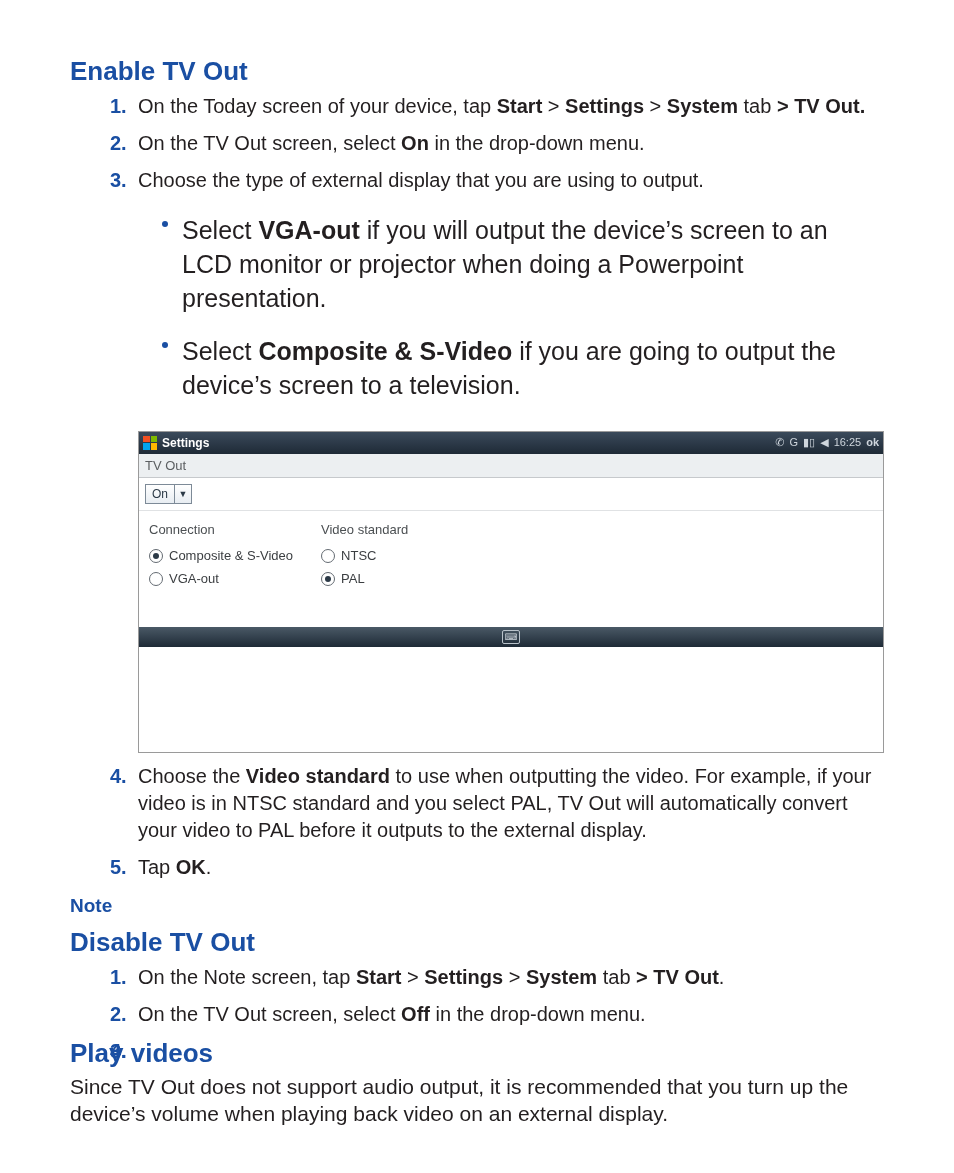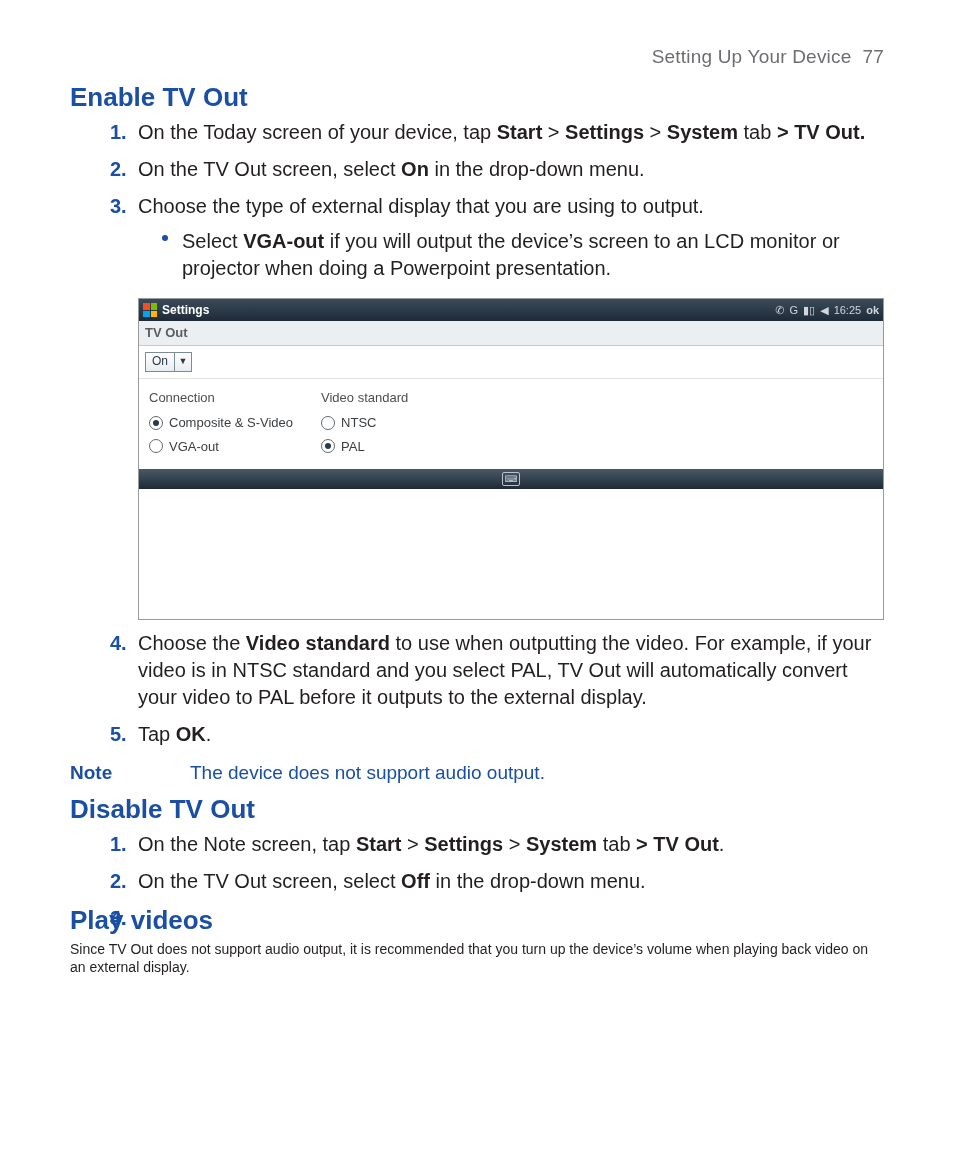--- a/index.html
+++ b/index.html
@@ -21,21 +21,21 @@
     margin-bottom: 14px;
     letter-spacing: 0.2px;
   }
   h2.section {
     color: #1a4fa3;
     font-size: 26px;
     font-weight: 700;
     margin: 10px 0 2px 0;
   }
   p.body {
-    font-size: 14px;
+    font-size: 21px;
     color: #231f20;
     margin: 4px 0 0 0;
     line-height: 1.3;
   }
   ol.num {
     list-style: none;
     margin: 4px 0 0 0;
     padding: 0 0 0 40px;
   }
   ol.num > li {
@@ -53,24 +53,24 @@
     font-weight: 700;
     font-size: 20px;
   }
   ul.bullets {
     list-style: none;
     margin: 8px 0 0 0;
     padding: 0 0 0 24px;
   }
   ul.bullets > li {
     position: relative;
-    font-size: 20px;
+    font-size: 25px;
     line-height: 1.35;
     padding-left: 20px;
-    margin: 8px 0;
+    margin: 20px 0;
   }
   ul.bullets > li > .dot {
     position: absolute;
     left: 0;
     top: 7px;
     width: 6px;
     height: 6px;
     background: #1a4fa3;
     border-radius: 50%;
   }
@@ -124,21 +124,20 @@
   .shot .titlebar .winlogo span:nth-child(3){background:#00a4ef;}
   .shot .titlebar .winlogo span:nth-child(4){background:#ffb900;}
   .shot .titlebar .spacer{flex:1;}
   .shot .titlebar .status-ico{color:#cfd6dd;font-size:11px;}
   .shot .subhead {
     background: #eceff1;
     border-bottom: 1px solid #c6c9cc;
     padding: 3px 6px;
     color: #5b5e61;
     font-size: 13px;
-    font-weight: bold;
   }
   .shot .toolbar {
     padding: 6px;
     border-bottom: 1px solid #e0e2e4;
     display:flex;
   }
   .shot .dropdown {
     display: inline-flex;
     align-items: center;
     border: 1px solid #7d8a97;
@@ -147,21 +146,21 @@
     font-size: 12px;
   }
   .shot .dropdown .val{padding:0 6px;color:#2c3a47;}
   .shot .dropdown .arrow{
     border-left:1px solid #7d8a97;
     width:16px;height:100%;
     display:flex;align-items:center;justify-content:center;
     color:#2c3a47;font-size:9px;
   }
   .shot .body-area {
-    padding: 10px 10px 8px 10px;
+    padding: 10px 10px 33px 10px;
     display: flex;
     gap: 28px;
   }
   .shot .col .grp-label{
     color:#4b4f52;font-size:13px;margin-bottom:8px;
   }
   .shot .radio-row{
     display:flex;align-items:center;gap:6px;margin:6px 0;font-size:13px;color:#3b3e41;
   }
   .shot .radio{
@@ -177,43 +176,44 @@
   .shot .bottombar .kbd{
     width:16px;height:12px;border:1px solid #b9c2ca;border-radius:2px;
     display:flex;align-items:center;justify-content:center;color:#cfd6dd;font-size:9px;
   }
 </style>
 </head>
 <body>
 
 <div class="page">
 
-  <div class="running-head">
-    <span>Setting Up Your Device</span>&nbsp;&nbsp;<span>77</span>
-  </div>
 
   <h2 class="section">Enable TV Out</h2>
   <ol class="num">
     <li>
       <span class="marker">1.</span>
       <span>On the Today screen of your device, tap </span><span class="bold">Start</span><span> &gt; </span><span class="bold">Settings</span><span> &gt; </span><span class="bold">System</span><span> tab </span><span class="bold">&gt; TV Out.</span>
     </li>
     <li>
       <span class="marker">2.</span>
       <span>On the TV Out screen, select </span><span class="bold">On</span><span> in the drop-down menu.</span>
     </li>
     <li>
       <span class="marker">3.</span>
       <div class="step3-wrap">
         <div class="step3-text">
           <span>Choose the type of external display that you are using to output.</span>
           <ul class="bullets">
             <li>
               <span class="dot"></span>
               <span>Select </span><span class="bold">VGA-out</span><span> if you will output the device’s screen to an LCD monitor or projector when doing a Powerpoint presentation.</span>
+            </li>
+            <li>
+              <span class="dot"></span>
+              <span>Select </span><span class="bold">Composite &amp; S-Video</span><span> if you are going to output the device’s screen to a television.</span>
             </li>
           </ul>
         </div>
 
         <div class="shot">
           <div class="titlebar">
             <span class="winlogo">
                 <span></span>
                 <span></span>
                 <span></span>
@@ -274,21 +274,20 @@
       <span>Choose the </span><span class="bold">Video standard</span><span> to use when outputting the video. For example, if your video is in NTSC standard and you select PAL, TV Out will automatically convert your video to PAL before it outputs to the external display.</span>
     </li>
     <li>
       <span class="marker">5.</span>
       <span>Tap </span><span class="bold">OK</span><span>.</span>
     </li>
   </ol>
 
   <div class="note-row">
     <span class="label">Note</span>
-    <span>The device does not support audio output.</span>
   </div>
 
   <h2 class="section" style="margin-top:10px">Disable TV Out</h2>
   <ol class="num">
     <li>
       <span class="marker">1.</span>
       <span>On the Note screen, tap </span><span class="bold">Start</span><span> &gt; </span><span class="bold">Settings</span><span> &gt; </span><span class="bold">System</span><span> tab </span><span class="bold">&gt; TV Out</span><span>.</span>
     </li>
     <li>
       <span class="marker">2.</span>

